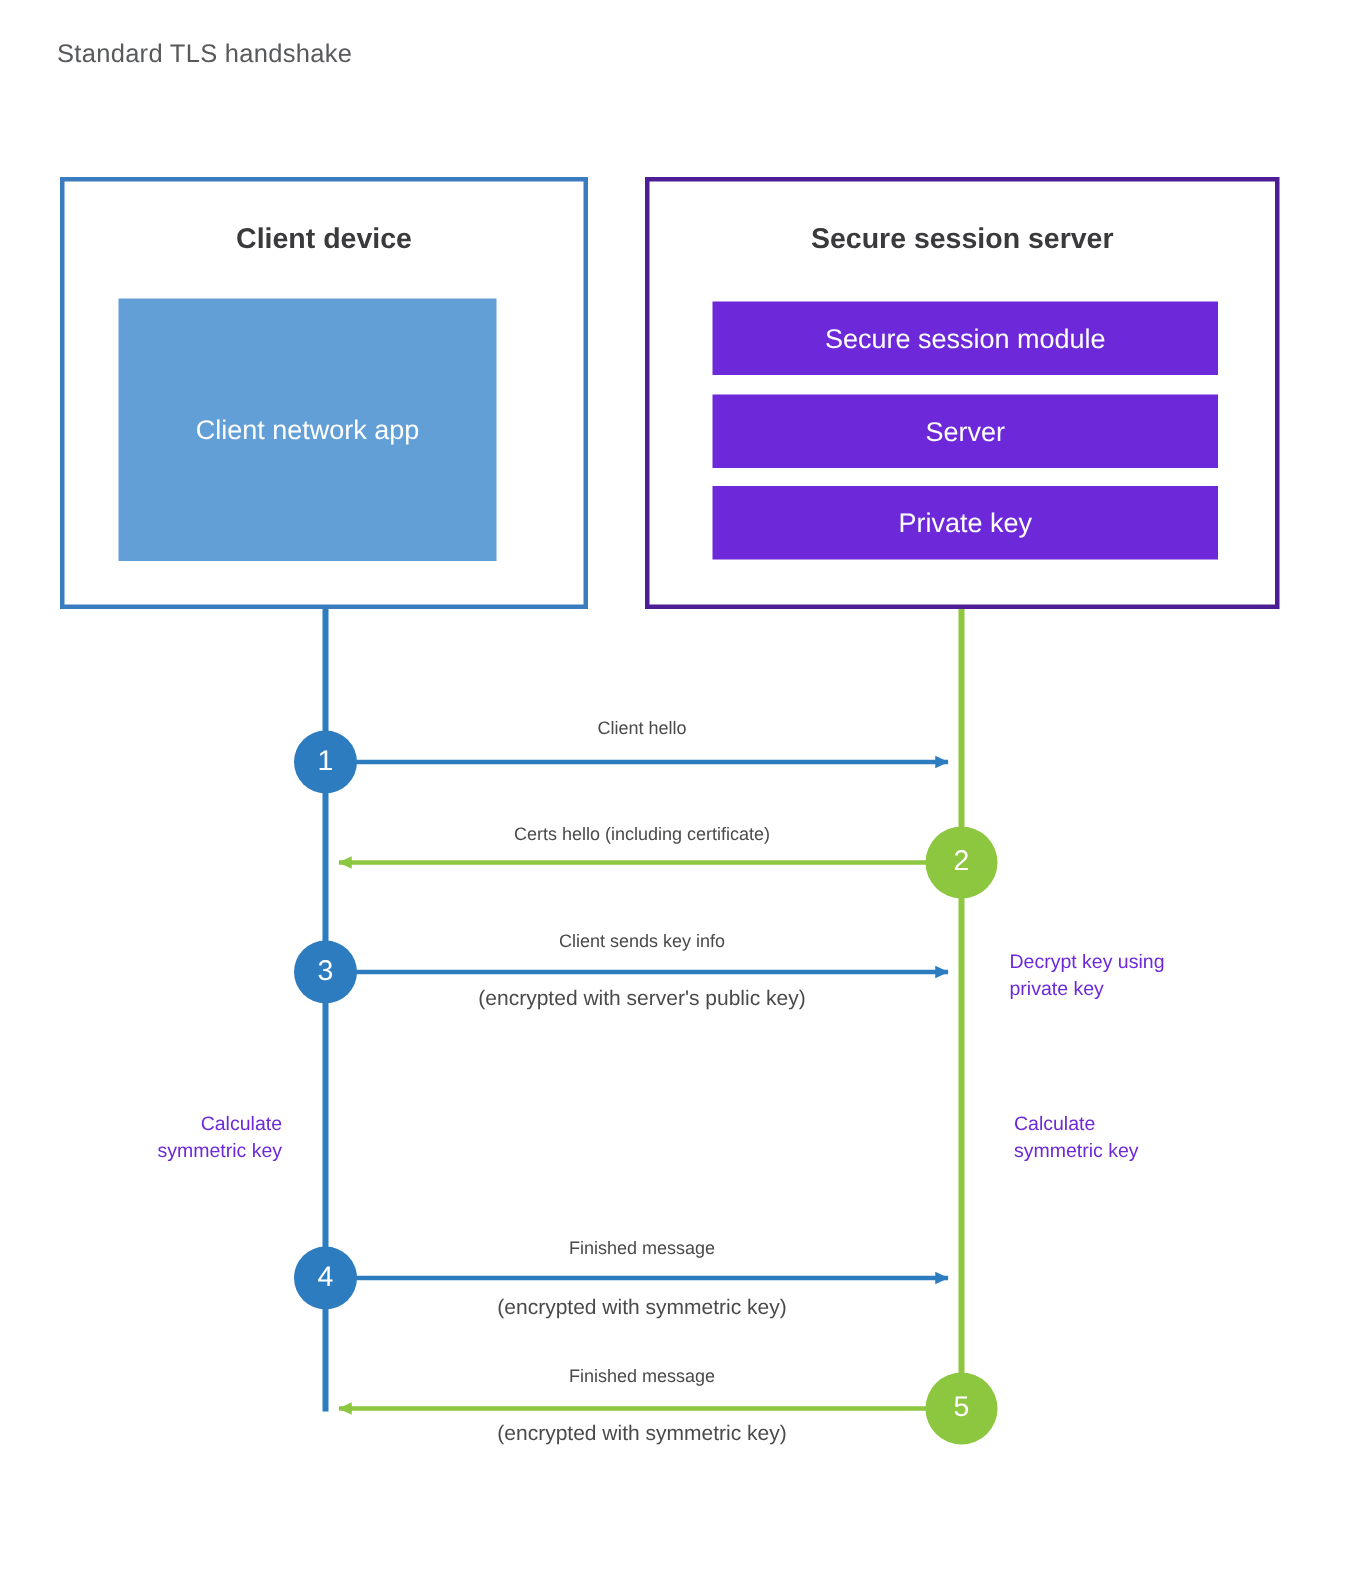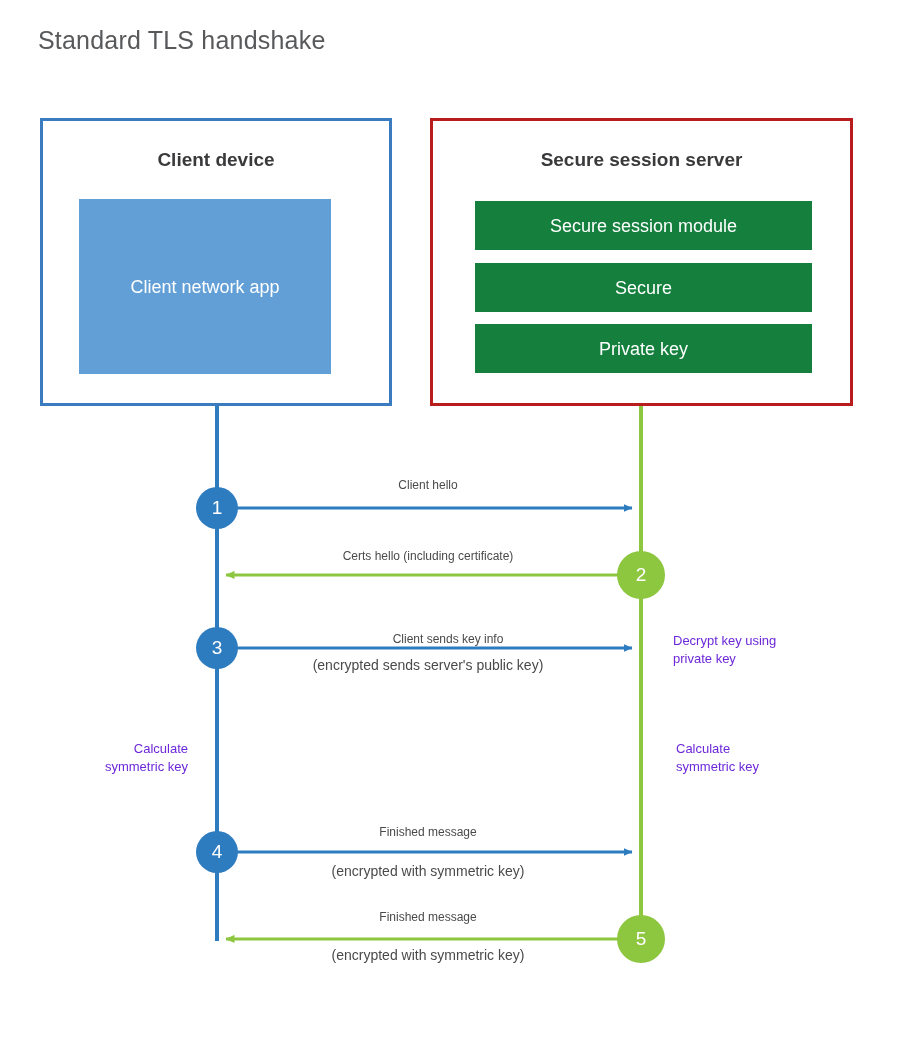--- a/index.html
+++ b/index.html
@@ -25,21 +25,21 @@
     position: absolute;
     left: 0; top: 0;
     width: 900px;
     height: 1058px;
   }
   
   .page-title {
     position: absolute;
     left: 38px;
     top: 26px;
-    font-size: 25px;
+    font-size: 17px;
     font-weight: 400;
     color: #58595b;
     letter-spacing: 0.2px;
     white-space: nowrap;
   }
   .node-title {
     position: absolute;
     font-size: 19px;
     font-weight: bold;
     color: #3a3a3c;
@@ -83,28 +83,28 @@
   .side-note.right-align { text-align: right; }
   .side-note.left-align  { text-align: left; }
 
   
   .node-box {
     position: absolute;
     background: #ffffff;
     box-sizing: border-box;
   }
   .node-box.client { border: 3px solid #3a7cbf; }
-  .node-box.server { border: 3px solid #b91c1c; }
+  .node-box.server { border: 3px solid #4c1d95; }
 
   .inner-block {
     position: absolute;
     box-sizing: border-box;
   }
   .inner-block.blue  { background: #619fd6; }
-  .inner-block.green { background: #15803d; }
+  .inner-block.green { background: #6d28d9; }
 
   
   .step-circle {
     position: absolute;
     border-radius: 50%;
     display: flex;
     align-items: center;
     justify-content: center;
     color: #ffffff;
     font-size: 19px;
@@ -153,36 +153,36 @@
 app</div>
     </div>
   </div>
 
   <div class="node-box server" style="left:430px; top:118px; width:423px; height:288px;">
     <div class="node-title" style="left:0; top:28px; width:100%;">Secure session server</div>
     <div class="inner-block green" style="left:42px; top:80px; width:337px; height:49px;">
       <div class="inner-block-label">Secure session module</div>
     </div>
     <div class="inner-block green" style="left:42px; top:142px; width:337px; height:49px;">
-      <div class="inner-block-label">Secure</div>
+      <div class="inner-block-label">Server</div>
     </div>
     <div class="inner-block green" style="left:42px; top:203px; width:337px; height:49px;">
       <div class="inner-block-label">Private key</div>
     </div>
   </div>
 
   <div class="step-circle blue" style="left:217px; top:508px; width:42px; height:42px;">1</div>
   <div class="msg-label" style="left:428px; top:478px;">Client hello</div>
 
   <div class="step-circle green" style="left:641px; top:575px; width:48px; height:48px;">2</div>
   <div class="msg-label" style="left:428px; top:549px;">Certs hello (including certificate)</div>
 
   <div class="step-circle blue" style="left:217px; top:648px; width:42px; height:42px;">3</div>
-  <div class="msg-label" style="left:448px; top:620px;margin-top:12px;">Client sends key info</div>
-  <div class="msg-sublabel" style="left:428px; top:657px;">(encrypted sends server's public key)</div>
+  <div class="msg-label" style="left:428px; top:620px;">Client sends key info</div>
+  <div class="msg-sublabel" style="left:428px; top:657px;">(encrypted with server's public key)</div>
 
   <div class="step-circle blue" style="left:217px; top:852px; width:42px; height:42px;">4</div>
   <div class="msg-label" style="left:428px; top:825px;">Finished message</div>
   <div class="msg-sublabel" style="left:428px; top:863px;">(encrypted with symmetric key)</div>
 
   <div class="step-circle green" style="left:641px; top:939px; width:48px; height:48px;">5</div>
   <div class="msg-label" style="left:428px; top:910px;">Finished message</div>
   <div class="msg-sublabel" style="left:428px; top:947px;">(encrypted with symmetric key)</div>
 
   <div class="side-note left-align" style="left:673px; top:632px;">Decrypt key using

